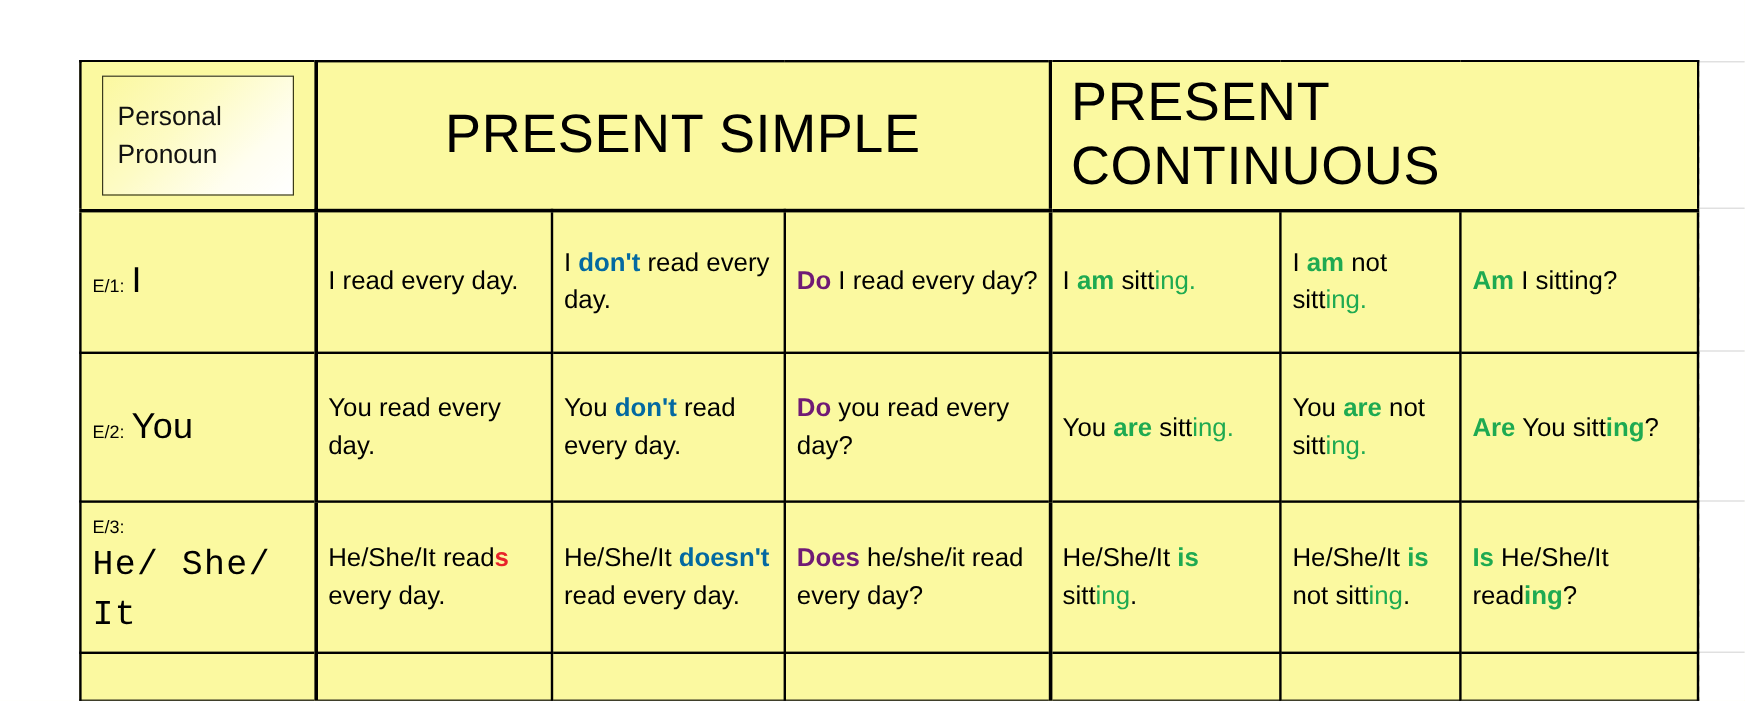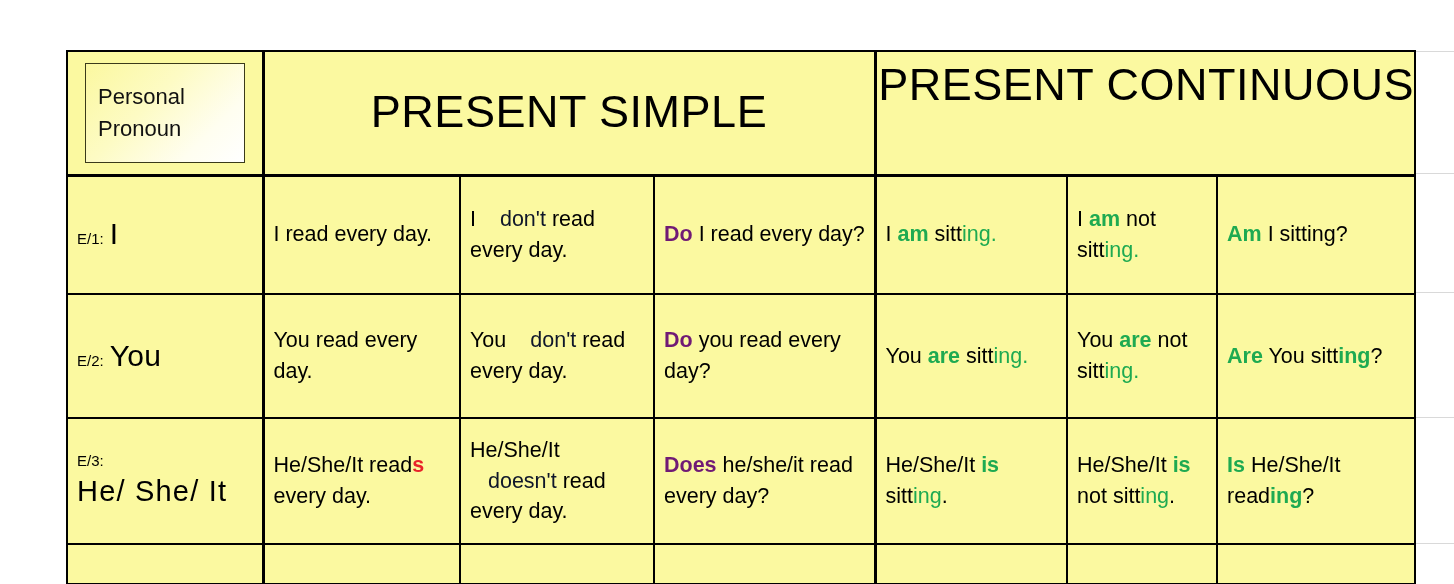--- a/index.html
+++ b/index.html
@@ -105,26 +105,26 @@
     border-bottom: 3px solid #000 !important;
   }
   .tense-header.simple { border-left: 3px solid #000 !important; margin-top: 48px; }
   .tense-header.continuous {
     border-left: 3px solid #000 !important;
     position: relative;
   }
   
   .tense-header.continuous .overflow-text {
     position: absolute;
-    left: 0;
+    left: 16px;
     right: 0;
     top: 6px;
     font-size: 45px;
     line-height: 1.18;
-    text-align: right;
+    text-align: left;
     pointer-events: none;
   }
 
   
   tr.body-row td { font-size: 21.5px; line-height: 1.42; }
   tr.r1 td { height: 119px; }
   tr.r2 td { height: 124px; }
   tr.r3 td { height: 126px; }
   tr.r4 td { height: 40px; }
 
@@ -138,25 +138,26 @@
   .pron-code {
     font-size: 15px;
   }
   .pron-word {
     font-size: 30px;
     letter-spacing: 0.3px;
   }
   .pron-word.wide {
     font-size: 29px;
     letter-spacing: 1.2px;
+    font-family: Liberation Mono, monospace;
   }
   .pron-stack { display: block; }
 
   
-  .neg   { color: #0f172a; font-weight: normal; margin-left: 18px; }
+  .neg   { color: #0369a1; font-weight: bold; }
   .aux   { color: #701a75; font-weight: bold; }
   .be    { color: #1eaa51; font-weight: bold; }
   .ing   { color: #1eaa51; }
   .ing-b { color: #1eaa51; font-weight: bold; }
   .s-red { color: #e8232a; font-weight: bold; }
 </style>
 </head>
 <body>
 
 <div class="sheet-gridline" style="top:51px;"></div>

